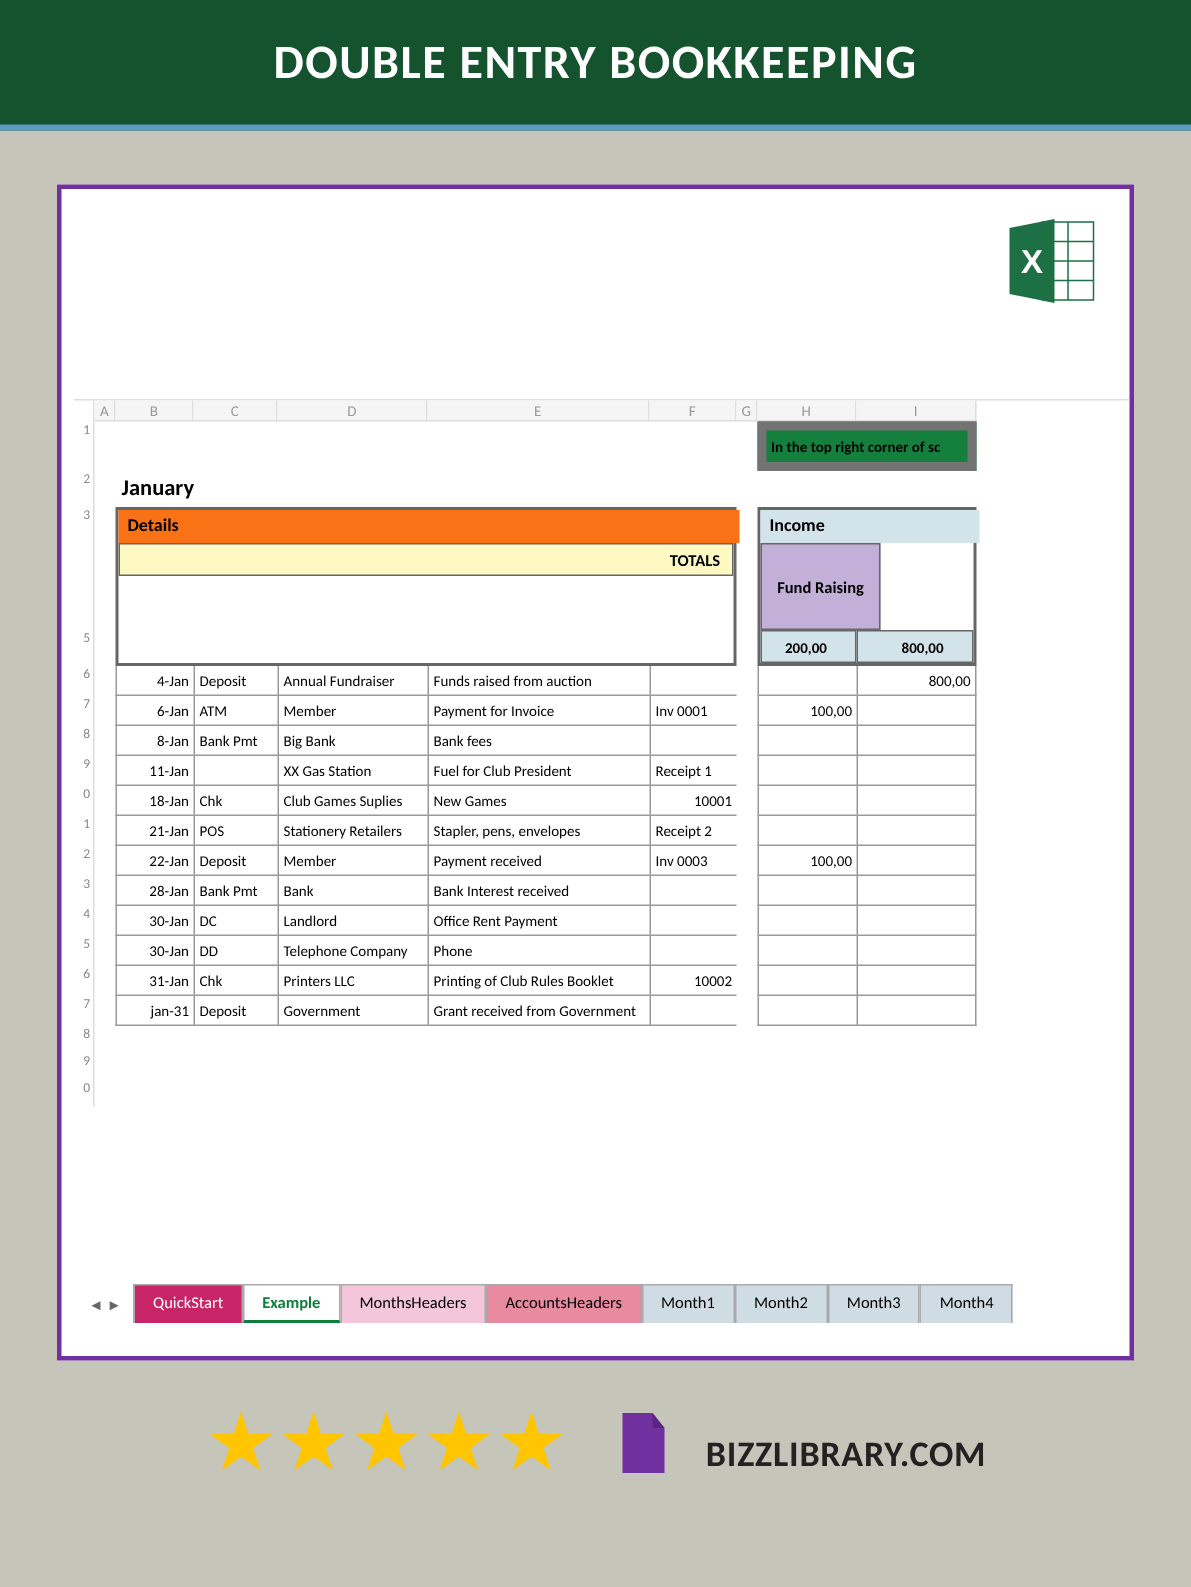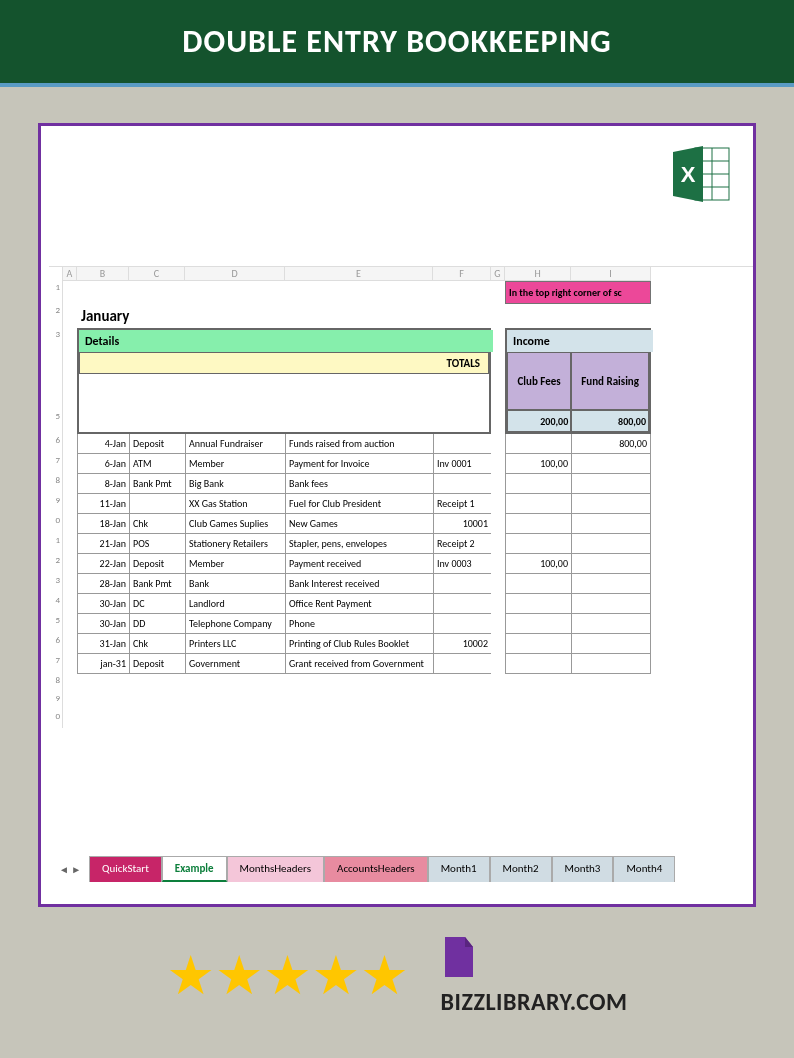--- a/index.html
+++ b/index.html
@@ -8,48 +8,48 @@
   .header-banner h1 { color: #fff; font-size: 32px; font-weight: 700; letter-spacing: 1px; }
   .main-card { background: #fff; border: 3px solid #7030a0; margin: 36px 38px 28px 38px; height: 784px; position: relative; padding: 18px 20px; }
   .excel-icon { position: absolute; top: 18px; right: 20px; }
   .spreadsheet { position: absolute; top: 140px; left: 8px; right: 0; height: 478px; overflow: hidden; }
   .col-headers { display: flex; font-size: 10px; color: #888; border-top: 1px solid #ddd; }
   .row-num { width: 14px; font-size: 9px; color: #888; text-align: right; border-right: 1px solid #ddd; padding-right: 2px; flex-shrink: 0; }
   .sheet-row { display: flex; align-items: stretch; }
   .col-label { border-right: 1px solid #ddd; border-bottom: 1px solid #ddd; text-align: center; font-size: 10px; color: #999; background: #f5f5f5; }
   .cA { width: 14px; } .cB { width: 52px; } .cC { width: 56px; } .cD { width: 100px; } .cE { width: 148px; } .cF { width: 58px; } .cG { width: 14px; } .cH { width: 66px; } .cI { width: 80px; }
   .month-label { font-weight: 700; font-size: 15px; padding: 3px 4px; }
-  .note-box { background: #ec4899; font-weight: 700; font-size: 10px; padding: 4px 3px; border: 1px solid #737373; overflow: hidden; white-space: nowrap; }
+  .note-box { background: #15803d; font-weight: 700; font-size: 10px; padding: 4px 3px; border: 6px solid #737373; overflow: hidden; white-space: nowrap; }
   .money-in { background: #fff; font-weight: 700; font-size: 12px; padding: 3px; border: 1px solid #aaa; }
-  .details-header { background: #86efac; font-weight: 700; font-size: 12px; padding: 4px 6px; width: 414px; }
+  .details-header { background: #f97316; font-weight: 700; font-size: 12px; padding: 4px 6px; width: 414px; }
   .income-header { background: #d3e3ea; font-weight: 700; font-size: 12px; padding: 4px 6px; width: 146px; }
   .th-row .th { background: #c3b0d9; border: 1px solid #666; font-weight: 700; font-size: 11px; text-align: center; display: flex; align-items: center; justify-content: center; height: 58px; }
   .th-income { background: #d3e3ea; }
   .totals-row { background: #fef9c3; }
   .totals-cell { border: 1px solid #666; height: 22px; display: flex; align-items: center; font-size: 11px; }
   .totals-label { font-weight: 700; justify-content: flex-end; padding-right: 8px; }
-  .totals-val { background: #d3e3ea; justify-content: flex-end; padding-right: 2px; font-weight: 700; font-size: 10px; }
+  .totals-val { background: #d3e3ea; justify-content: flex-end; padding-right: 19px; font-weight: 700; font-size: 10px; }
   .data-cell { border-left: 1px solid #999; border-bottom: 1px solid #999; font-size: 10px; padding: 3px; height: 20px; overflow: hidden; white-space: nowrap; }
   .data-cell.right { text-align: right; }
   .data-row .data-cell:last-child { border-right: 1px solid #999; }
   .income-data { border-left: 1px solid #999; border-bottom: 1px solid #999; font-size: 10px; padding: 3px; height: 20px; text-align: right; }
   .details-block { border: 2px solid #666; }
   .income-block { border: 2px solid #666; }
   .sheet-tabs { position: absolute; bottom: 22px; left: 18px; right: 0; display: flex; align-items: center; gap: 0; overflow: hidden; }
   .nav-arrows { display: flex; gap: 2px; margin-right: 8px; font-size: 10px; color: #666; }
   .tab { font-size: 11px; padding: 5px 12px; border-top: 1px solid #aaa; border-right: 1px solid #aaa; border-left: 1px solid #aaa; white-space: nowrap; }
   .tab.pink-dark { background: #c72568; color: #fff; }
   .tab.active { background: #fff; color: #0d7f3c; font-weight: 700; border-bottom: 2px solid #0d7f3c; }
   .tab.pink-light { background: #f4c6d9; }
   .tab.pink-med { background: #e88ba0; }
   .tab.blue-gray { background: #d0dce3; }
   .footer-row { display: flex; align-items: center; justify-content: center; gap: 32px; margin-top: 12px; }
   .stars { display: flex; gap: 0; }
   .star { color: #ffc600; font-size: 54px; line-height: 1; }
-  .logo-wrap { display: flex; align-items: flex-start; gap: 8px; flex-direction: column; }
+  .logo-wrap { display: flex; align-items: flex-end; gap: 24px; }
   .logo-text { font-weight: 800; font-size: 24px; letter-spacing: 0.5px; color: #222; }
   .main-grid { display: flex; }
 </style>
 </head>
 <body>
 
 <div class="header-banner">
   <h1>DOUBLE ENTRY BOOKKEEPING</h1>
 </div>
 
@@ -105,21 +105,20 @@
       <div class="details-block" style="width:414px">
         <div class="details-header">Details</div>
         <div class="sheet-row totals-row">
           <div class="totals-cell totals-label" style="width:410px">TOTALS</div>
         </div>
       </div>
       <div class="cG"></div>
       <div class="income-block" style="width:146px">
         <div class="income-header">Income</div>
         <div class="sheet-row th-row">
-          <div class="th th-income cH">Club Fees</div>
           <div class="th th-income cI">Fund Raising</div>
         </div>
         <div class="sheet-row">
           <div class="totals-cell totals-val cH">200,00</div>
           <div class="totals-cell totals-val cI">800,00</div>
         </div>
       </div>
     </div>
 
     <div id="data-rows">

